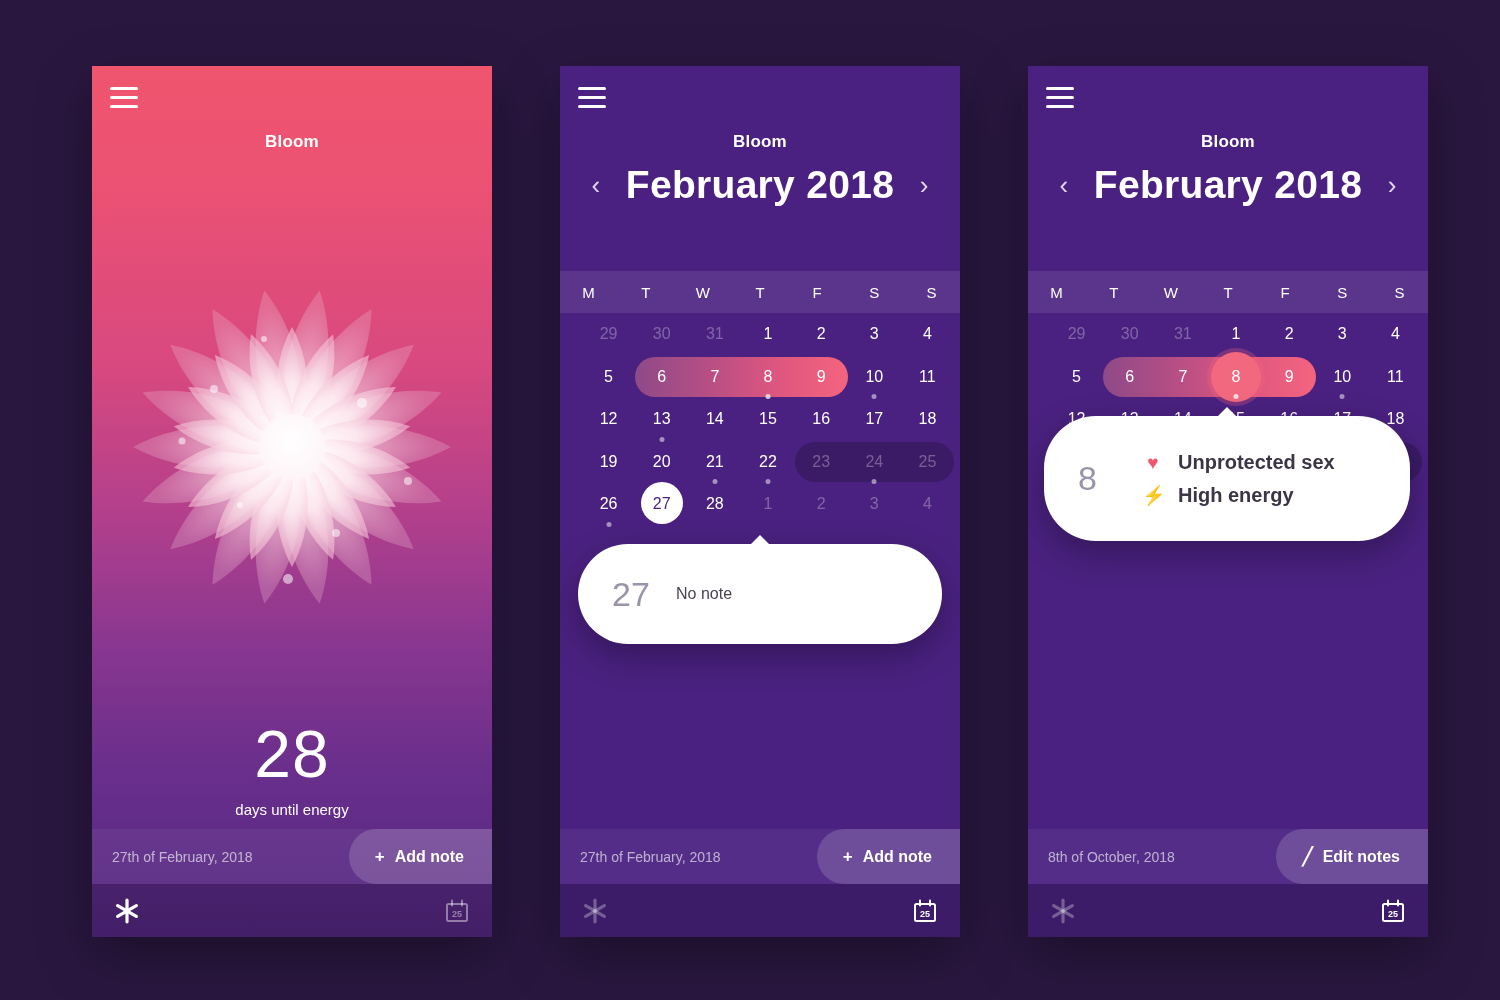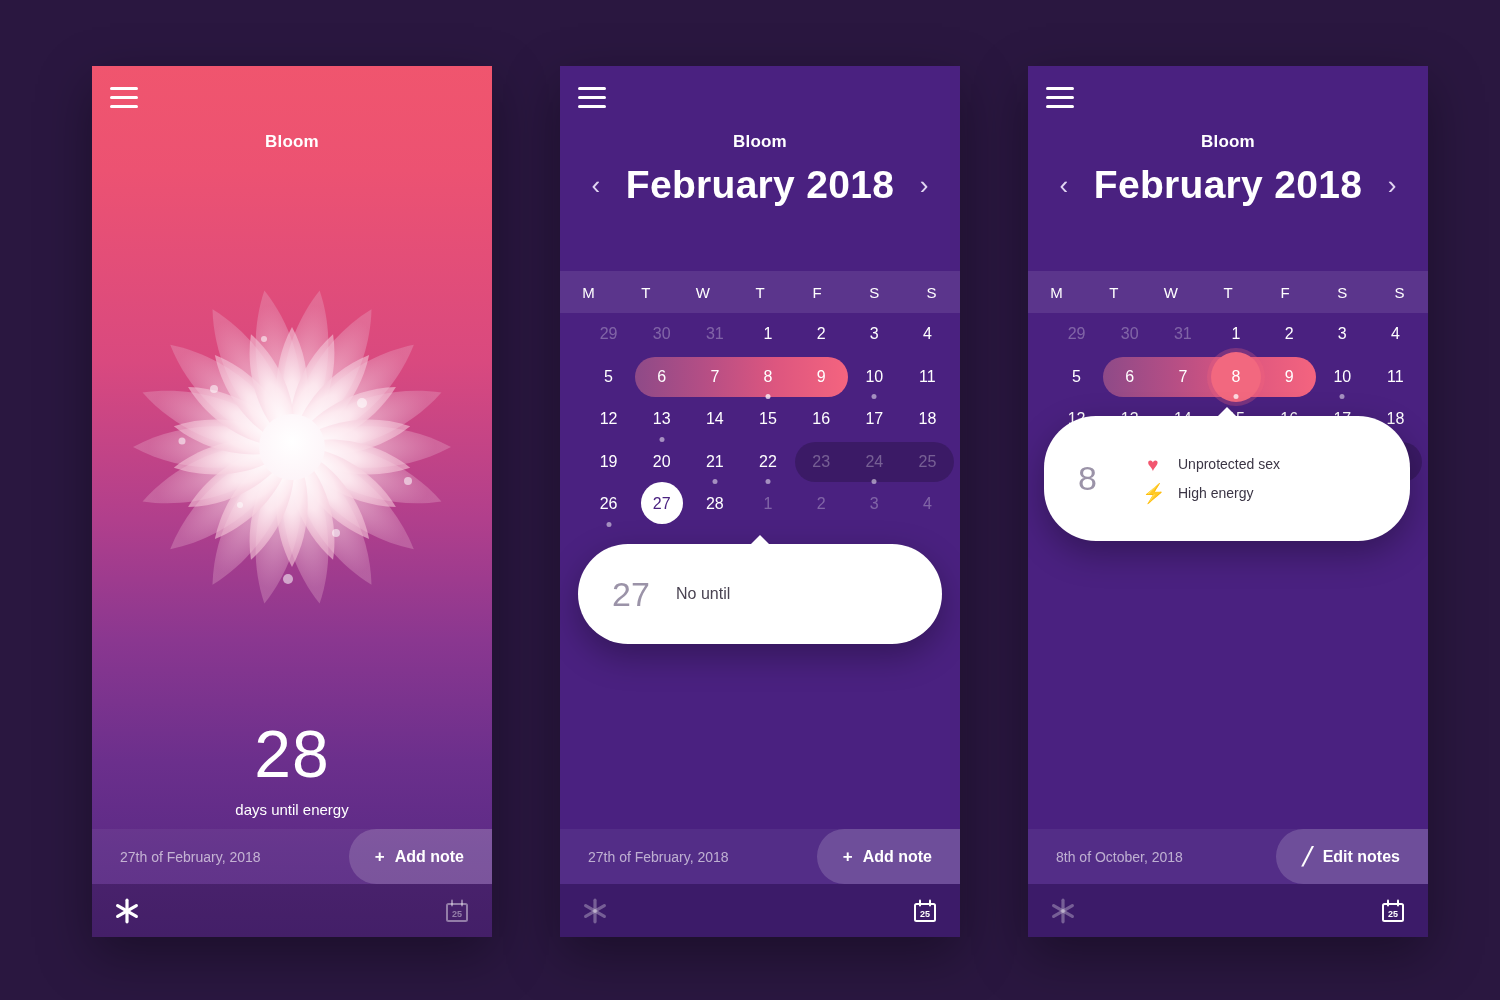--- a/index.html
+++ b/index.html
@@ -292,37 +292,37 @@
   .note-empty {
     color: #4a4352;
     font-size: 16px;
     font-weight: 400;
   }
   .note-list { display: flex; flex-direction: column; gap: 10px; }
   .note-item { display: flex; align-items: center; gap: 14px; }
   .note-item .glyph { font-size: 19px; line-height: 1; width: 22px; text-align: center; }
   .note-item .glyph.heart { color: #f2566f; }
   .note-item .glyph.bolt  { color: #f7ac4e; }
-  .note-item .txt { color: #3b3545; font-size: 14px; font-weight: 400; }
+  .note-item .txt { color: #3b3545; font-size: 20px; font-weight: 700; }
 
   
   .action-bar {
     position: absolute;
     left: 0;
     bottom: 53px;
     width: 100%;
     height: 55px;
     background: rgba(255,255,255,.055);
     display: flex;
     align-items: center;
   }
   .action-date {
     color: rgba(255,255,255,.62);
     font-size: 14px;
-    margin-left: 28px;
+    margin-left: 20px;
   }
   .action-btn {
     position: absolute;
     right: 0;
     top: 0;
     height: 55px;
     padding: 0 28px 0 26px;
     border: none;
     background: rgba(255,255,255,.16);
     border-top-left-radius: 28px;
@@ -628,21 +628,21 @@
           <div class="cal-cell muted">
             <span>4</span>
           </div>
         </div>
       </div>
 
     <div class="note-card" style="left:18px; top:478px; width:364px; height:100px;">
       <span class="beak"></span>
       <div class="note-card-inner">
         <span class="note-daynum">27</span>
-        <span class="note-empty">No until</span>
+        <span class="note-empty">No note</span>
       </div>
     </div>
 
     <div class="action-bar">
       <span class="action-date">27th of February, 2018</span>
       <button class="action-btn">
         <span class="ico">+</span>
         <span>Add note</span>
       </button>
     </div>

